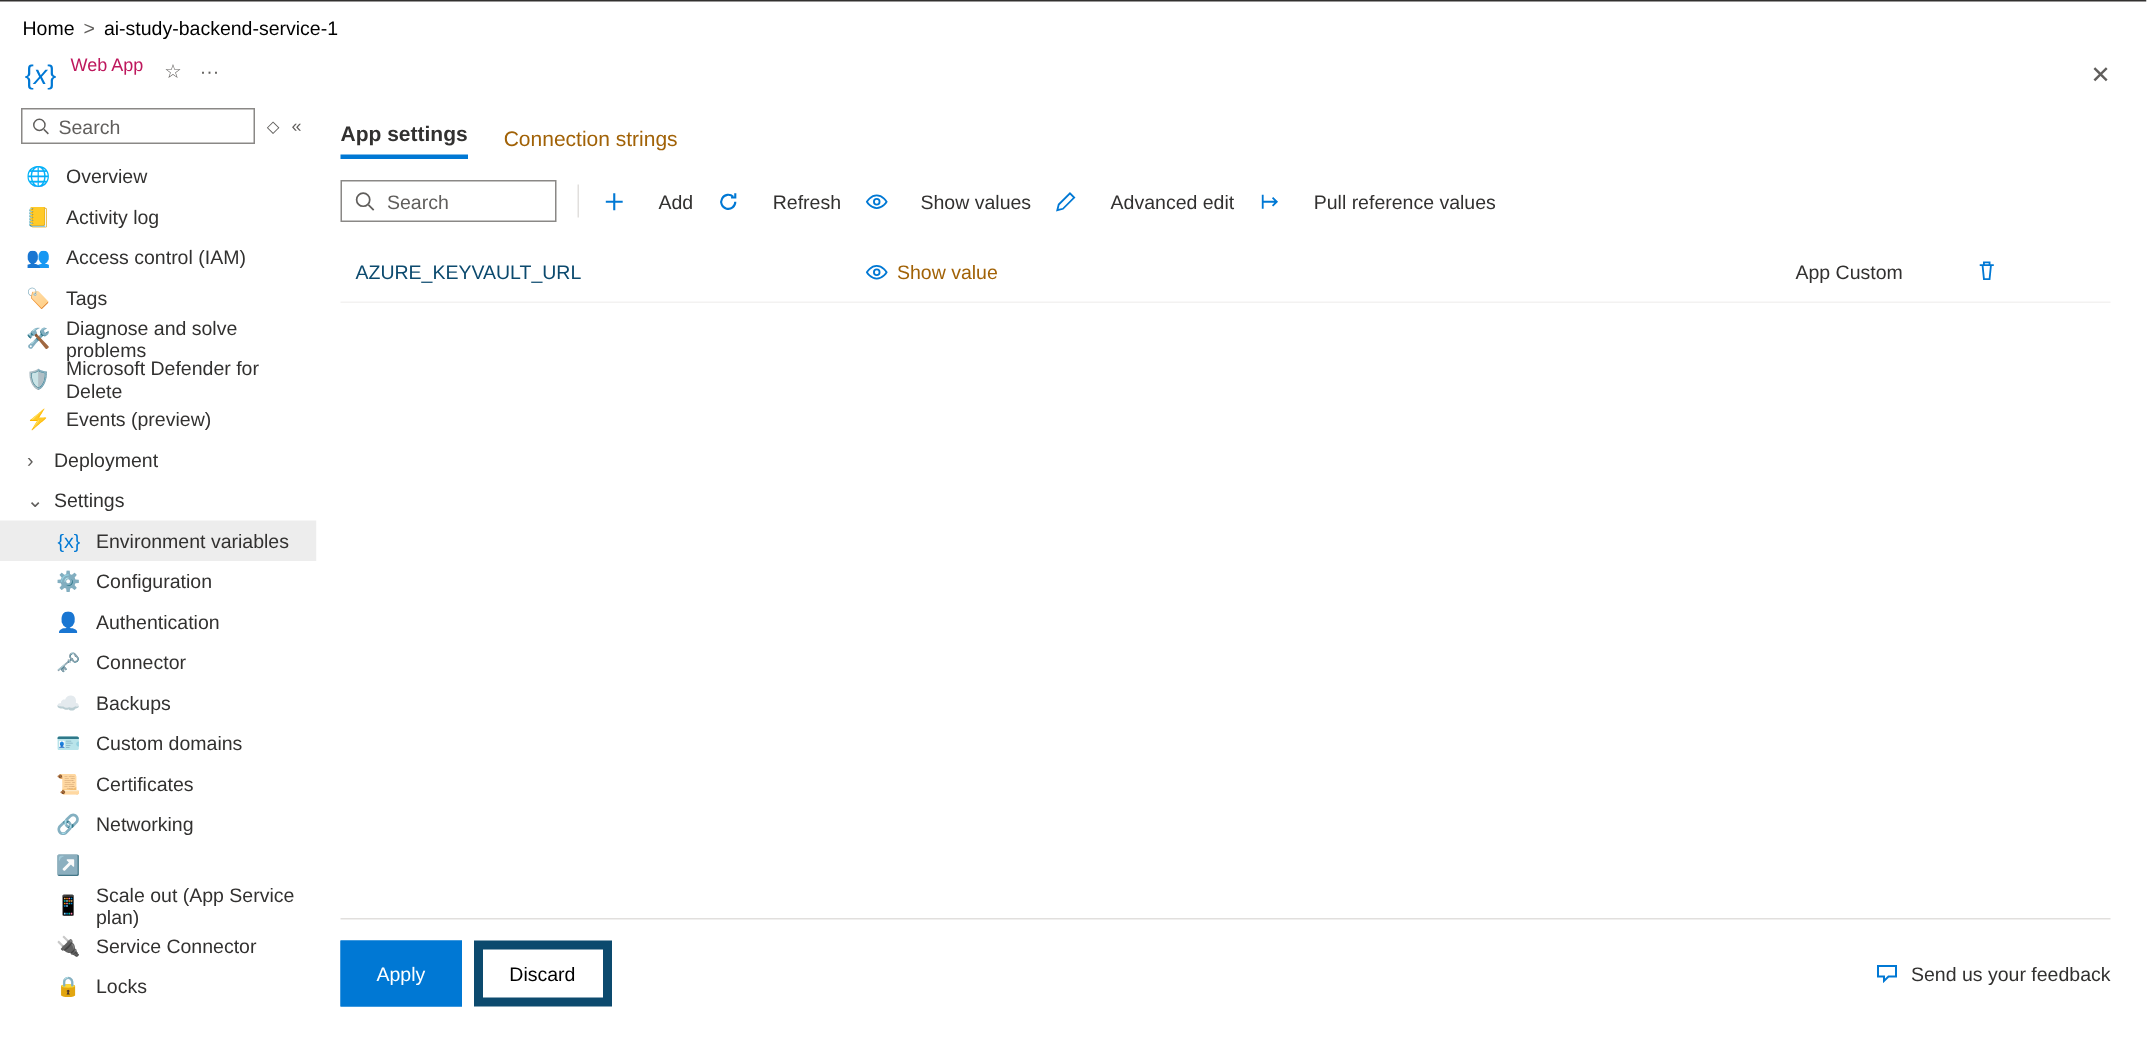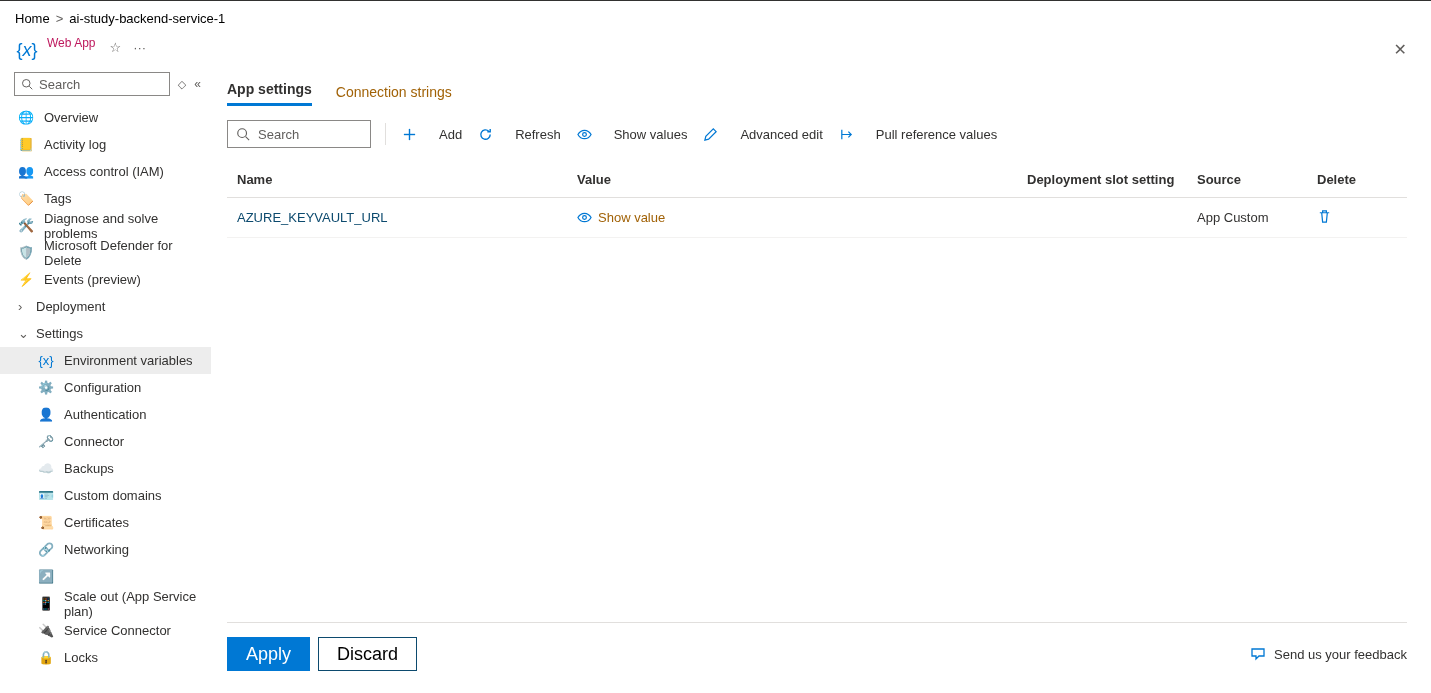--- a/index.html
+++ b/index.html
@@ -54,21 +54,21 @@
   .table { margin-top:6px; margin-right:24px; }
   .thead, .trow { display:grid; grid-template-columns: 340px 450px 170px 120px 80px; align-items:center; padding:0 10px; }
   .thead { height:36px; font-weight:600; font-size:13px; border-bottom:1px solid #e1dfdd; }
   .trow { height:40px; font-size:13px; border-bottom:1px solid #f3f2f1;}
   .link { color:#0c4a6e; cursor:pointer; }
   .showval { display:flex; align-items:center; gap:6px; color:#a16207; cursor:pointer;}
   .showval svg{width:15px;height:15px;stroke:#0078d4;fill:none;}
   .del-icon svg{width:15px;height:15px;stroke:#0078d4;fill:none;}
 
   .footer { position:absolute; bottom:14px; left:16px; right:24px; display:flex; align-items:center; border-top:1px solid #e1dfdd; padding-top:14px;}
-  .btn { height:26px; padding:16px 18px; font-size:18px; border:1px solid #0c4a6e; background:#fff; cursor:pointer; display:flex; align-items:center;}
+  .btn { height:26px; padding:16px 18px; font-size:13px; border:6px solid #0c4a6e; background:#fff; cursor:pointer; display:flex; align-items:center;}
   .btn.primary { background:#0078d4; color:#fff; border-color:#0078d4;}
   .footer .spacer{flex:1;}
   .feedback { display:flex; align-items:center; gap:8px; color:#323130;}
   .feedback svg{width:16px;height:16px;stroke:#0078d4;fill:none;}
 </style>
 </head>
 <body>
 
 <div class="breadcrumb">
   <a href="#">Home</a>
@@ -235,27 +235,20 @@
         </div>
       <div class="tbtn">
           <svg viewBox="0 0 16 16">
             <path d="M3 3v10M3 8h10m-3-3 3 3-3 3" stroke-width="1.3"></path>
           </svg>
           <span>Pull reference values</span>
         </div>
     </div>
 
     <div class="table">
-      <div class="thead">
-        <div>Name</div>
-        <div>Value</div>
-        <div>Deployment slot setting</div>
-        <div>Source</div>
-        <div>Delete</div>
-      </div>
       <div class="trow">
         <div class="link">AZURE_KEYVAULT_URL</div>
         <div class="showval">
           <svg viewBox="0 0 16 16">
               <path d="M1 8s2.5-4.5 7-4.5S15 8 15 8s-2.5 4.5-7 4.5S1 8 1 8z" stroke-width="1.3"></path>
               <circle cx="8" cy="8" r="2" stroke-width="1.3"></circle>
             </svg>
           <span>Show value</span>
         </div>
         <div></div>

